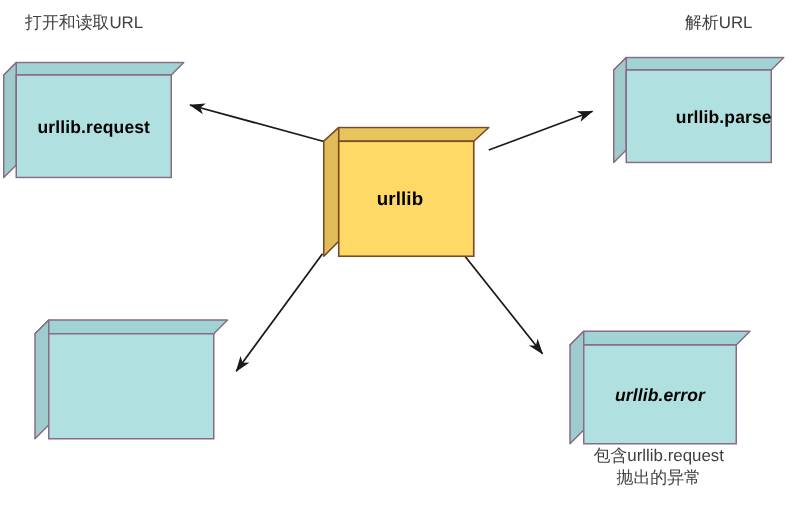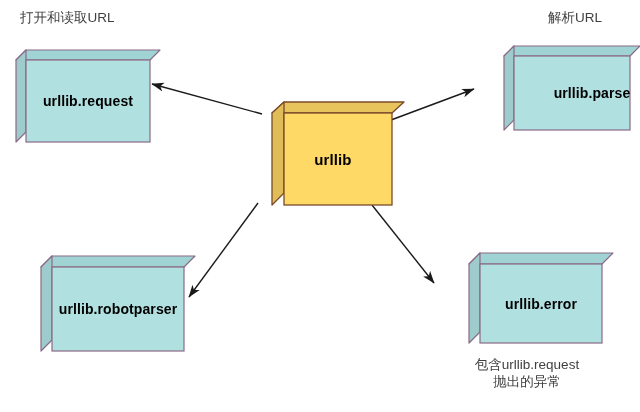--- a/index.html
+++ b/index.html
@@ -18,21 +18,20 @@
   .svg-layer {
     position: absolute;
     left: 0;
     top: 0;
     width: 640px;
     height: 412px;
   }
   .node {
     position: absolute;
     z-index: 3;
-    margin-left: 13px;
   }
   .node .node-svg {
     position: absolute;
     left: 0;
     top: 0;
   }
   .node-label {
     position: absolute;
     display: flex;
     align-items: center;
@@ -105,24 +104,23 @@
     </svg>
     <div class="node-label" style="left:8px; top:12px; width:108px; height:92px; font-size:15px;">urllib</div>
   </div>
 
   <div class="node" style="left:27px; top:255px; width:156px; height:97px;">
     <svg class="node-svg" width="156" height="97" viewBox="0 0 156 97" xmlns="http://www.w3.org/2000/svg">
       <polygon points="1,12 12,1 155,1 144,12" fill="#a0d4d4" stroke="#8a6a86" stroke-width="1.2" stroke-linejoin="round"></polygon>
       <polygon points="1,12 12,1 12,85 1,96" fill="#9ecccc" stroke="#8a6a86" stroke-width="1.2" stroke-linejoin="round"></polygon>
       <rect x="12" y="12" width="132" height="84" fill="#b0e0e0" stroke="#8a6a86" stroke-width="1.2"></rect>
     </svg>
-    <div class="node-label" style="left:12px; top:12px; width:132px; height:84px; font-size:14px;">urllib.robotparser</div>
   </div>
 
-  <div class="node" style="left:455px; top:252px; width:146px; height:100px;">
+  <div class="node" style="left:455px; top:264px; width:146px; height:100px;font-style:italic;">
     <svg class="node-svg" width="146" height="92" viewBox="0 0 146 92" xmlns="http://www.w3.org/2000/svg">
       <polygon points="1,12 12,1 145,1 134,12" fill="#a0d4d4" stroke="#8a6a86" stroke-width="1.2" stroke-linejoin="round"></polygon>
       <polygon points="1,12 12,1 12,80 1,91" fill="#9ecccc" stroke="#8a6a86" stroke-width="1.2" stroke-linejoin="round"></polygon>
       <rect x="12" y="12" width="122" height="79" fill="#b0e0e0" stroke="#8a6a86" stroke-width="1.2"></rect>
     </svg>
     <div class="node-label" style="left:12px; top:12px; width:122px; height:79px; font-size:14px;">urllib.error</div>
   </div>
   <div class="caption center" style="left:447px; top:356px; width:160px;">包含urllib.request
 抛出的异常</div>
 

